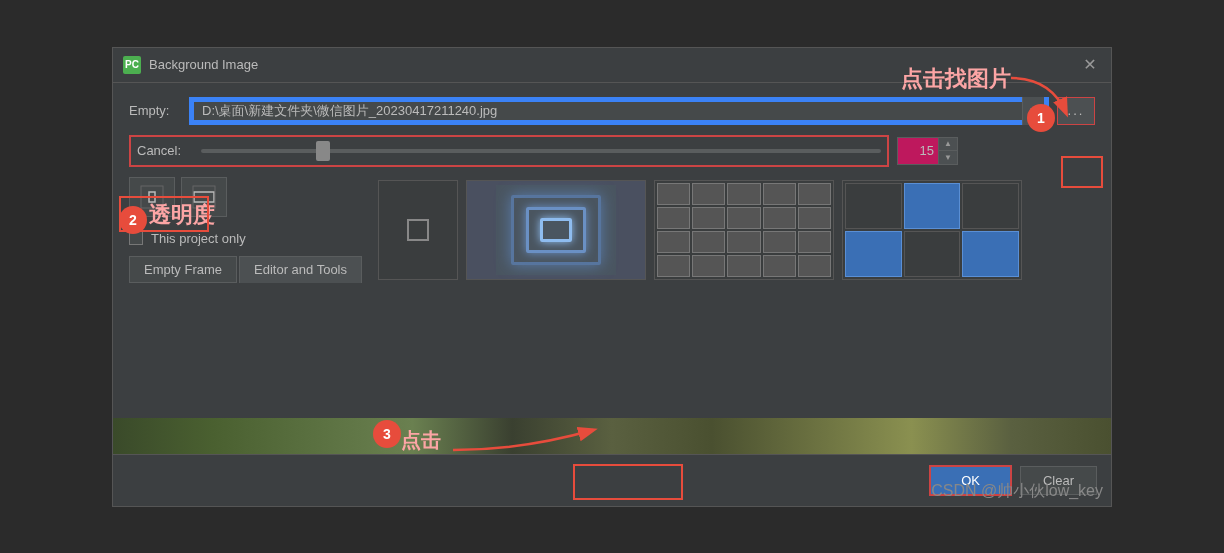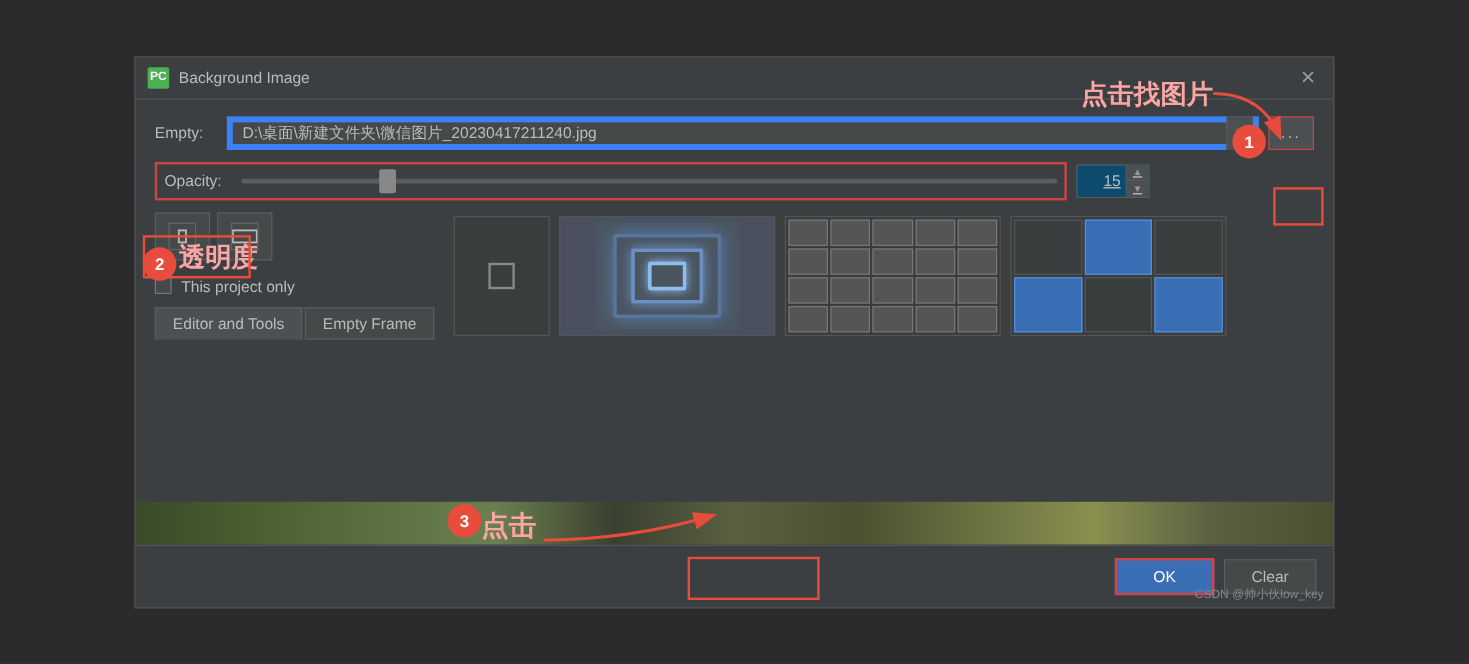--- a/index.html
+++ b/index.html
@@ -153,24 +153,23 @@
       transform: translate(-50%, -50%);
       width: 14px;
       height: 20px;
       background: #888;
       border-radius: 2px;
       cursor: pointer;
     }
     .opacity-value-container {
       display: flex;
       align-items: center;
-      background: #0c4a6e;
+      background: #be185d;
       border: 1px solid #5a5d5e;
       height: 28px;
-      text-decoration: underline;
     }
     .opacity-value {
       width: 40px;
       text-align: right;
       padding-right: 4px;
       color: #bbb;
     }
     .spinner-btns {
       display: flex;
       flex-direction: column;
@@ -368,21 +367,21 @@
       <span class="image-label">Empty:</span>
       <div class="image-path-container">
         <span class="image-path-text">D:\桌面\新建文件夹\微信图片_20230417211240.jpg</span>
         <div class="dropdown-arrow-btn">▼</div>
       </div>
       <div class="browse-btn">...</div>
     </div>
 
     <div style="display:flex;align-items:center;gap:8px;">
       <div class="opacity-row">
-        <span class="opacity-label">Opacity:</span>
+        <span class="opacity-label">Cancel:</span>
         <div class="slider-container">
           <div class="slider-track">
             <div class="slider-thumb"></div>
           </div>
         </div>
       </div>
       <div class="opacity-value-container">
         <span class="opacity-value">15</span>
         <div class="spinner-btns">
           <div class="spinner-up">▲</div>
@@ -409,25 +408,25 @@
             </svg>
           </div>
         </div>
 
         <div class="checkbox-row">
           <div class="checkbox"></div>
           <span class="checkbox-label">This project only</span>
         </div>
 
         <div class="tab-row">
+          <div class="tab-btn">
+            <span>Empty Frame</span>
+          </div>
           <div class="tab-btn active">
             <span>Editor and Tools</span>
-          </div>
-          <div class="tab-btn">
-            <span>Empty Frame</span>
           </div>
         </div>
       </div>
 
       <div class="preview-tiles">
 
         <div class="preview-box small-tile">
           <svg width="30" height="30" viewBox="0 0 30 30">
             <rect x="5" y="5" width="20" height="20" fill="none" stroke="#888" stroke-width="2"></rect>
           </svg>
@@ -483,21 +482,21 @@
 
   <div class="bottom-strip">
     <div class="strip-img"></div>
   </div>
 
   <div class="footer">
     <div class="footer-btn primary">OK</div>
     <div class="footer-btn">Clear</div>
   </div>
 
-  <div style="position:absolute;bottom:4px;right:8px;font-size:10px;color:#888;">CSDN @帅小伙low_key</div>
+  <div style="position:absolute;bottom:4px;right:8px;font-size:16px;color:#888;">CSDN @帅小伙low_key</div>
 
   <div class="annotations">
 
     <div class="annotation-circle" style="top:56px;right:56px;">1</div>
     <div class="annotation-text" style="top:16px;right:100px;font-size:22px;">点击找图片</div>
 
     <svg class="arrow-svg" style="top:20px;right:30px;width:80px;height:60px;">
       <defs>
         <marker id="arr1" markerWidth="8" markerHeight="8" refX="6" refY="3" orient="auto">
           <path d="M0,0 L0,6 L8,3 z" fill="#e74c3c"></path>
@@ -507,21 +506,21 @@
     </svg>
 
     <div class="red-box" style="top:108px;right:8px;width:42px;height:32px;"></div>
 
     <div class="annotation-circle" style="top:158px;left:6px;">2</div>
     <div class="annotation-text" style="top:152px;left:36px;font-size:22px;">透明度</div>
 
     <div class="red-box" style="top:148px;left:6px;width:90px;height:36px;"></div>
 
     <div class="annotation-circle" style="bottom:58px;left:260px;">3</div>
-    <div class="annotation-text" style="bottom:52px;left:288px;font-size:23px;text-align:right;">点击</div>
+    <div class="annotation-text" style="bottom:52px;left:288px;font-size:20px;text-align:right;">点击</div>
 
     <svg class="arrow-svg" style="bottom:46px;left:330px;width:180px;height:50px;">
       <defs>
         <marker id="arr3" markerWidth="8" markerHeight="8" refX="6" refY="3" orient="auto">
           <path d="M0,0 L0,6 L8,3 z" fill="#e74c3c"></path>
         </marker>
       </defs>
       <path d="M10,40 Q80,40 150,20" stroke="#e74c3c" stroke-width="2.5" fill="none" marker-end="url(#arr3)"></path>
     </svg>
 

